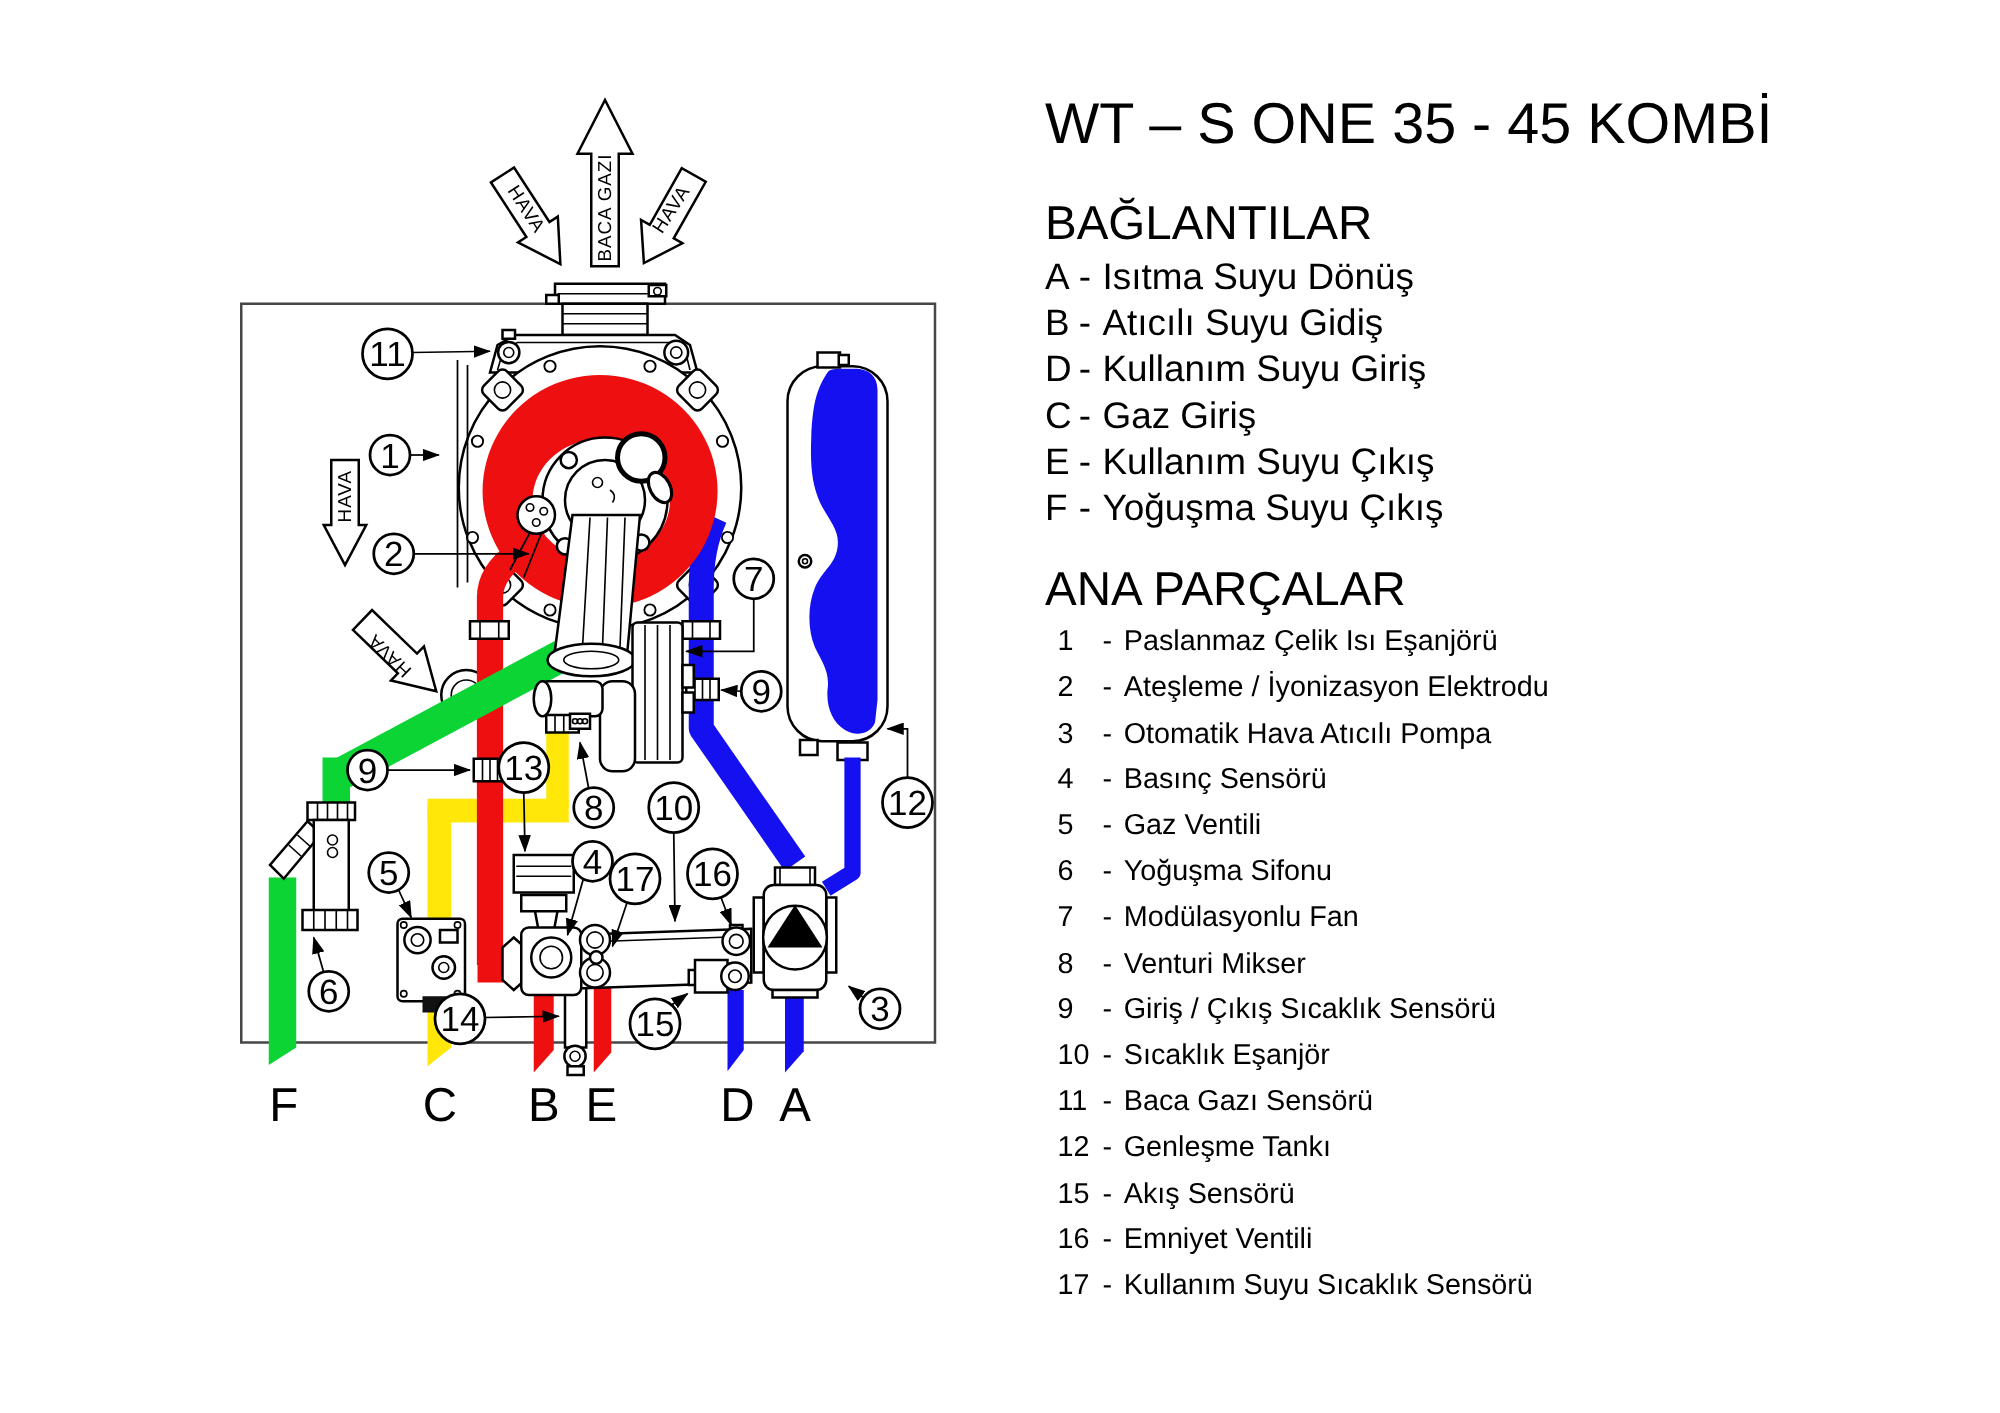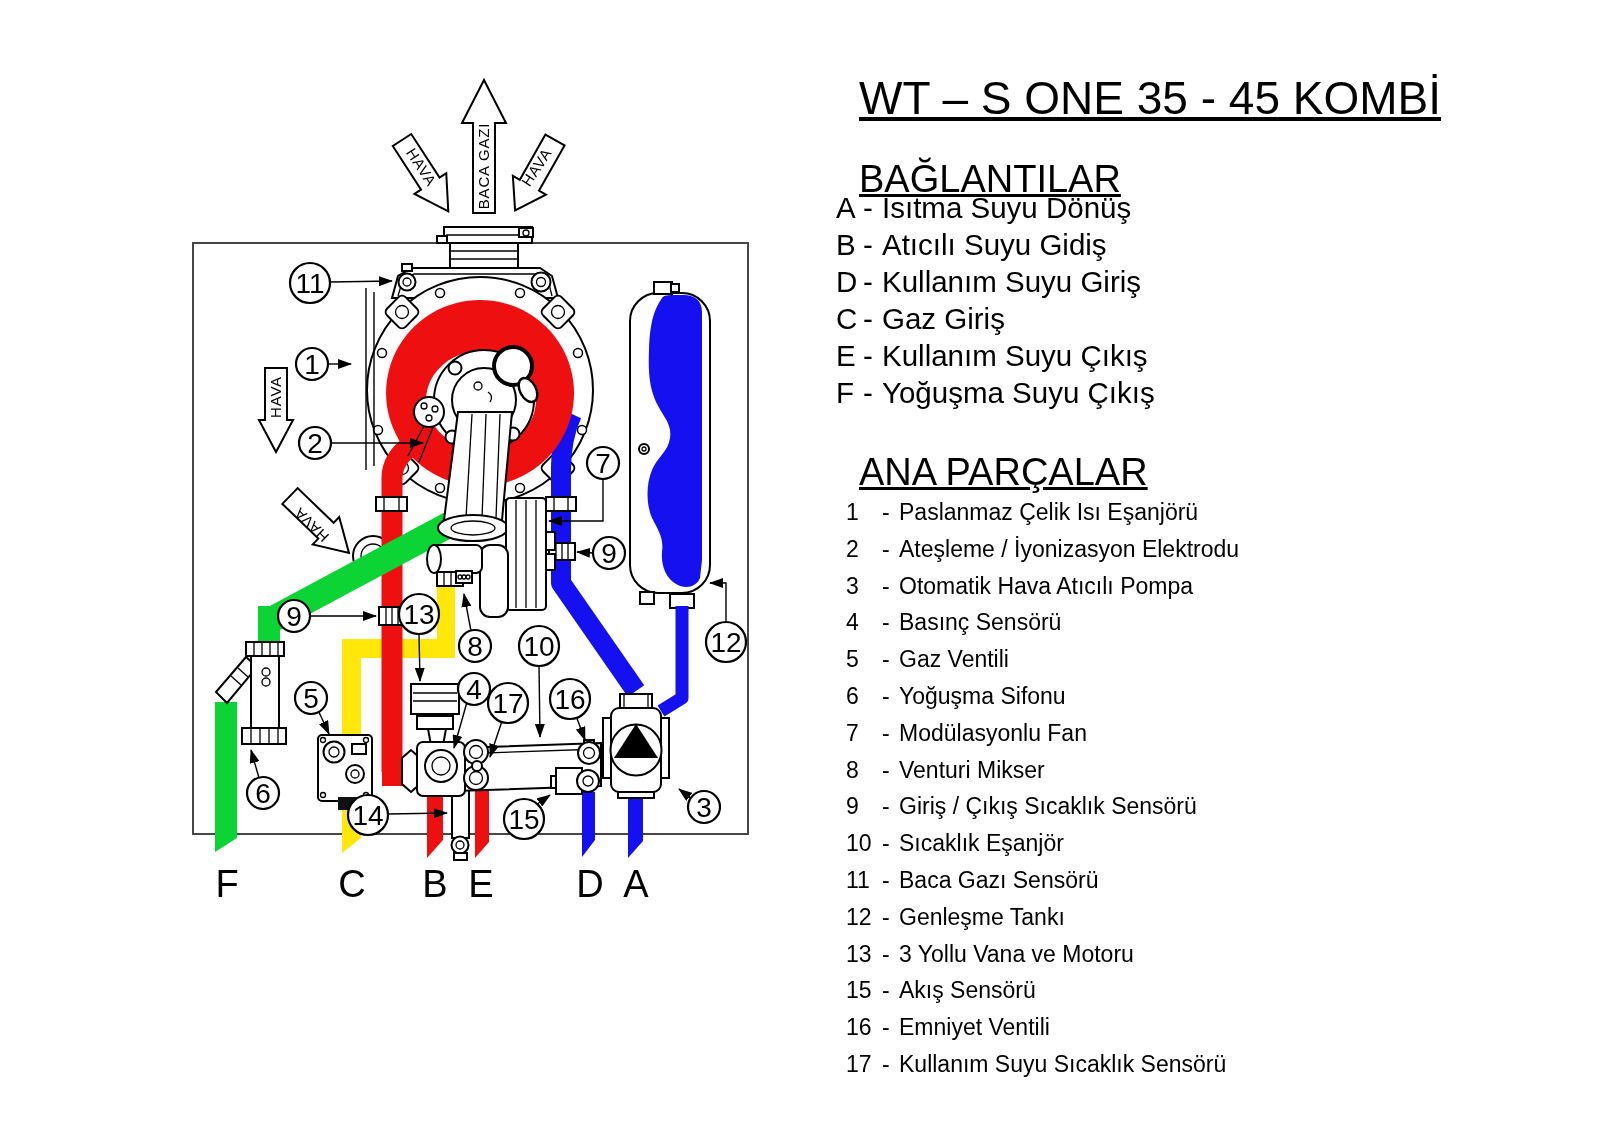--- a/index.html
+++ b/index.html
@@ -1,25 +1,25 @@
 <!DOCTYPE html>
 <html><head>
 <meta charset="utf-8">
 <style>
   html,body{margin:0;padding:0;background:#fff;}
   body{width:1600px;height:1130px;position:relative;overflow:hidden;
        font-family:"Liberation Sans", sans-serif;color:#000;}
   #diagram{position:absolute;left:0;top:0;}
-  .panel{position:absolute;left:859px;text-decoration:underline;}
+  .panel{position:absolute;left:836px;}
   .title{top:74px;font-size:46px;line-height:1.05;white-space:nowrap;}
   .sect-head{font-size:38px;line-height:1.05;white-space:nowrap;}
   #conn-head{top:160px;}
   #parts-head{top:453px;}
   .list{position:absolute;left:836px;}
-  #conn-list{top:189px;}
+  #conn-list{top:203px;}
   #parts-list{top:494px;}
   .crow{height:37px;line-height:37px;font-size:29.5px;white-space:nowrap;}
   .prow{height:36.8px;line-height:36.8px;font-size:23px;white-space:nowrap;padding-left:4px;}
   .ckey{display:inline-block;width:27px;}
   .cdash{display:inline-block;width:19px;}
   .pnum{display:inline-block;width:36px;padding-left:6px;}
   .pdash{display:inline-block;width:17px;}
   svg text{font-family:"Liberation Sans", sans-serif;}
   .flowlbl{font-size:15px;letter-spacing:0.8px;}
   .portlbl{font-size:38px;}
@@ -453,17 +453,16 @@
   <div class="prow"><span class="pnum">3</span><span class="pdash">-</span><span>Otomatik Hava Atıcılı Pompa</span></div>
   <div class="prow"><span class="pnum">4</span><span class="pdash">-</span><span>Basınç Sensörü</span></div>
   <div class="prow"><span class="pnum">5</span><span class="pdash">-</span><span>Gaz Ventili</span></div>
   <div class="prow"><span class="pnum">6</span><span class="pdash">-</span><span>Yoğuşma Sifonu</span></div>
   <div class="prow"><span class="pnum">7</span><span class="pdash">-</span><span>Modülasyonlu Fan</span></div>
   <div class="prow"><span class="pnum">8</span><span class="pdash">-</span><span>Venturi Mikser</span></div>
   <div class="prow"><span class="pnum">9</span><span class="pdash">-</span><span>Giriş / Çıkış Sıcaklık Sensörü</span></div>
   <div class="prow"><span class="pnum">10</span><span class="pdash">-</span><span>Sıcaklık Eşanjör</span></div>
   <div class="prow"><span class="pnum">11</span><span class="pdash">-</span><span>Baca Gazı Sensörü</span></div>
   <div class="prow"><span class="pnum">12</span><span class="pdash">-</span><span>Genleşme Tankı</span></div>
-  <div class="prow"><span class="pnum">13</span><span class="pdash">-</span><span>3 Yollu Vana ve Motoru</span></div>
   <div class="prow"><span class="pnum">15</span><span class="pdash">-</span><span>Akış Sensörü</span></div>
   <div class="prow"><span class="pnum">16</span><span class="pdash">-</span><span>Emniyet Ventili</span></div>
   <div class="prow"><span class="pnum">17</span><span class="pdash">-</span><span>Kullanım Suyu Sıcaklık Sensörü</span></div>
 </div>
 
 </body></html>

